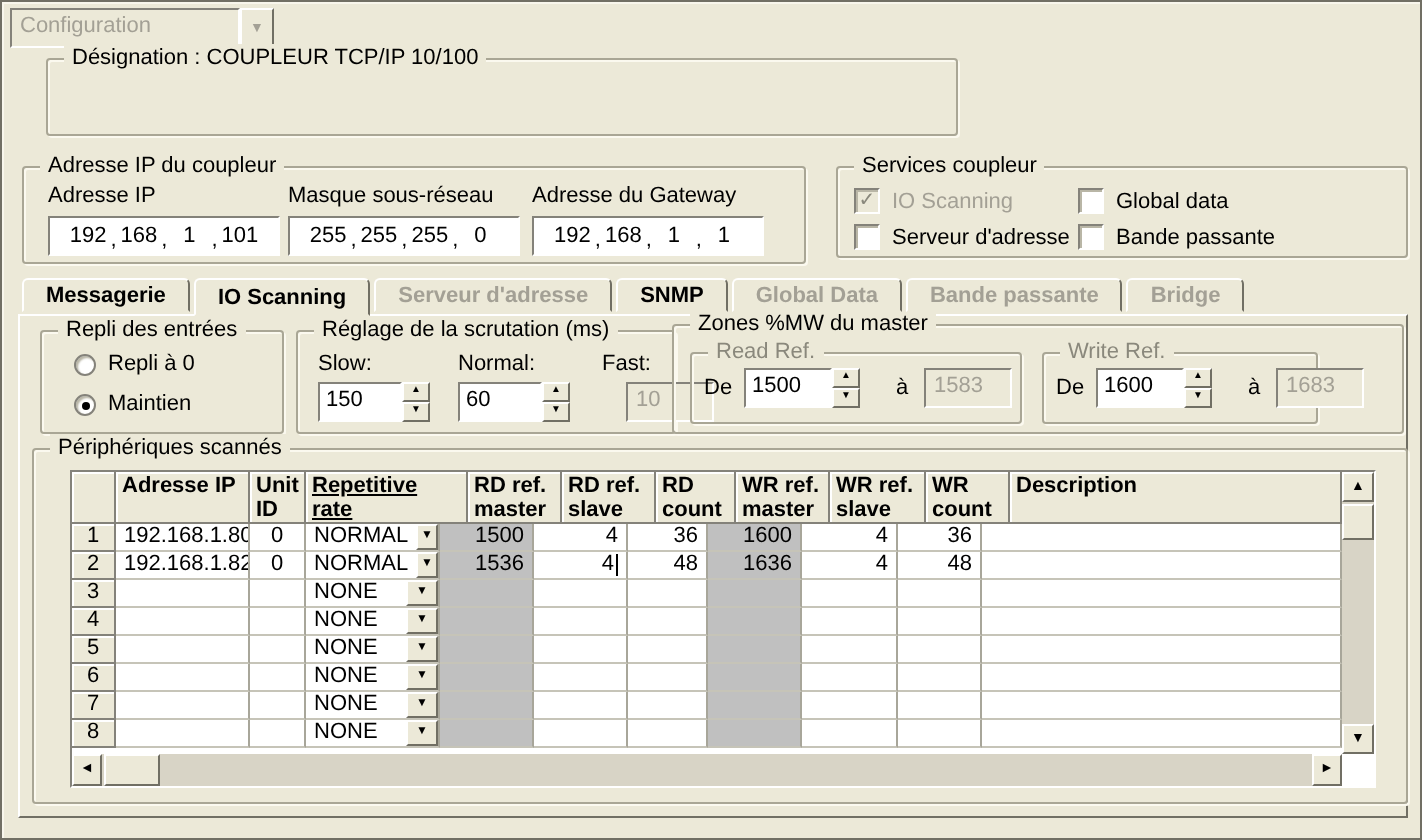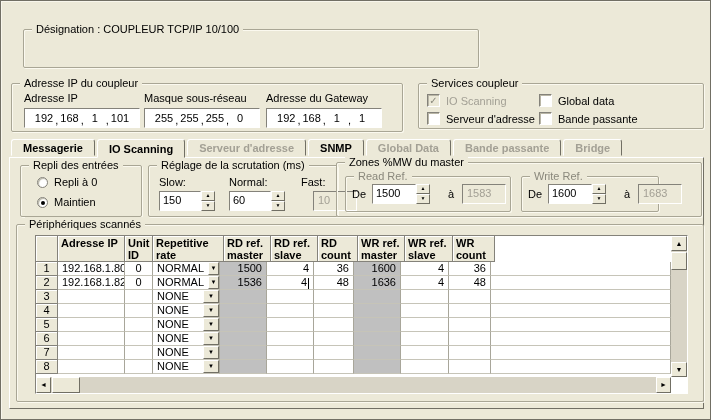--- a/index.html
+++ b/index.html
@@ -81,20 +81,24 @@
         font-size:7px;line-height:13px;text-align:center;color:#000;}
   .vscroll .sbtn{left:0;width:16px;height:15px;}
   .hscroll .sbtn{top:0;height:16px;width:15px;line-height:14px;}
   .thumb{position:absolute;background:#ECE9D8;border:1px solid;border-color:#FFF #716F64 #716F64 #FFF;}
 </style>
 </head>
 <body>
 
 <div class="screen">
 
+  <div class="combo">
+    <div class="box">Configuration</div>
+    <div class="btn">▼</div>
+  </div>
 
   <div class="groupbox" style="left:6px;top:28px;width:456px;height:39px;margin-left:16px;">
     <span class="legend">Désignation : COUPLEUR TCP/IP 10/100</span>
   </div>
 
   <div class="groupbox" style="left:10px;top:82px;width:392px;height:49px;">
     <span class="legend">Adresse IP du coupleur</span>
     <div id="ip-fields">
         <div class="ipblock" style="left: 12px;">
           <span class="lbl">Adresse IP</span>
@@ -247,21 +251,21 @@
               <div class="hcell" style="width: 22px;">
                 <div></div>
               </div>
               <div class="hcell" style="width: 67px;">
                 <div>Adresse IP</div>
               </div>
               <div class="hcell" style="width: 28px;">
                 <div>Unit</div>
                 <div>ID</div>
               </div>
-              <div class="hcell" style="width: 71px;">
+              <div class="hcell" style="width: 81px; text-decoration: underline;">
                 <div>Repetitive</div>
                 <div>rate</div>
               </div>
               <div class="hcell" style="width: 47px;">
                 <div>RD ref.</div>
                 <div>master</div>
               </div>
               <div class="hcell" style="width: 47px;">
                 <div>RD ref.</div>
                 <div>slave</div>
@@ -274,20 +278,23 @@
                 <div>WR ref.</div>
                 <div>master</div>
               </div>
               <div class="hcell" style="width: 48px;">
                 <div>WR ref.</div>
                 <div>slave</div>
               </div>
               <div class="hcell" style="width: 42px;">
                 <div>WR</div>
                 <div>count</div>
+              </div>
+              <div class="hcell" style="flex: 1 1 0%;">
+                <div>Description</div>
               </div>
             </div>
             <div class="trow">
               <div class="tcell rownum" style="width: 22px;">1</div>
               <div class="tcell" style="width: 67px;">192.168.1.80</div>
               <div class="tcell ctr" style="width: 28px;">0</div>
               <div class="tcell rate" style="width: 67px;">
                 <span class="txt">NORMAL</span>
                 <span class="dd">▼</span>
               </div>

